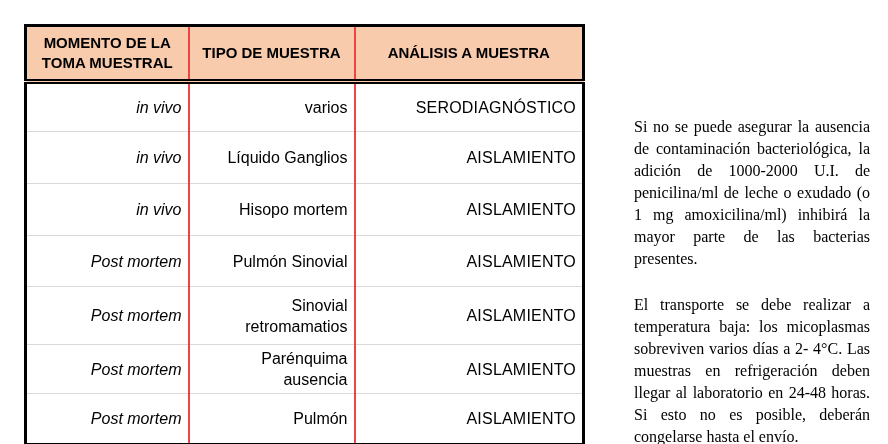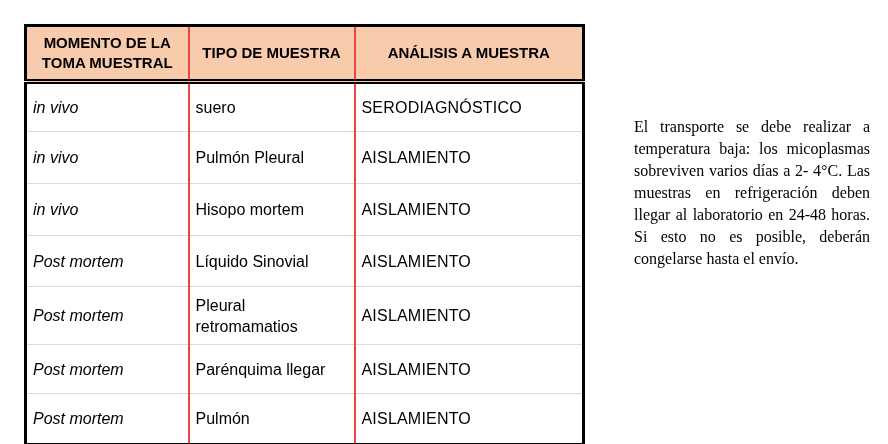--- a/index.html
+++ b/index.html
@@ -38,21 +38,21 @@
     padding: 4px 6px;
     border-bottom: 5px double #000;
   }
   .sample-table th + th,
   .sample-table td + td { border-left: 2px solid #ef4444; }
 
   .sample-table td {
     font-size: 16px;
     line-height: 21px;
     color: #000;
-    text-align: left;
+    text-align: right;
     vertical-align: middle;
     padding: 3px 6px;
     background: #fff;
   }
   .sample-table tbody tr + tr td { border-top: 1px solid #D9D9D9; }
 
   .sample-table tr.r1 td { height: 50px; }
   .sample-table tr.r2 td { height: 52px; }
   .sample-table tr.r3 td { height: 52px; }
   .sample-table tr.r4 td { height: 51px; }
@@ -90,53 +90,54 @@
     <thead>
       <tr>
         <th>MOMENTO DE LA TOMA MUESTRAL</th>
         <th>TIPO DE MUESTRA</th>
         <th>ANÁLISIS A MUESTRA</th>
       </tr>
     </thead>
     <tbody>
       <tr class="r1">
         <td class="cell-momento">in vivo</td>
-        <td class="cell-tipo">suero</td>
+        <td class="cell-tipo">varios</td>
         <td class="cell-analisis">SERODIAGNÓSTICO</td>
       </tr>
       <tr class="r2">
         <td class="cell-momento">in vivo</td>
-        <td class="cell-tipo">Pulmón Pleural</td>
+        <td class="cell-tipo">Líquido Ganglios</td>
         <td class="cell-analisis">AISLAMIENTO</td>
       </tr>
       <tr class="r3">
         <td class="cell-momento">in vivo</td>
         <td class="cell-tipo">Hisopo mortem</td>
         <td class="cell-analisis">AISLAMIENTO</td>
       </tr>
       <tr class="r4">
         <td class="cell-momento">Post mortem</td>
-        <td class="cell-tipo">Líquido Sinovial</td>
+        <td class="cell-tipo">Pulmón Sinovial</td>
         <td class="cell-analisis">AISLAMIENTO</td>
       </tr>
       <tr class="r5">
         <td class="cell-momento">Post mortem</td>
-        <td class="cell-tipo">Pleural retromamatios</td>
+        <td class="cell-tipo">Sinovial retromamatios</td>
         <td class="cell-analisis">AISLAMIENTO</td>
       </tr>
       <tr class="r6">
         <td class="cell-momento">Post mortem</td>
-        <td class="cell-tipo">Parénquima llegar</td>
+        <td class="cell-tipo">Parénquima ausencia</td>
         <td class="cell-analisis">AISLAMIENTO</td>
       </tr>
       <tr class="r7">
         <td class="cell-momento">Post mortem</td>
         <td class="cell-tipo">Pulmón</td>
         <td class="cell-analisis">AISLAMIENTO</td>
       </tr>
     </tbody>
   </table>
 
   <div class="info-text">
+    <p>Si no se puede asegurar la ausencia de contaminación bacteriológica, la adición de 1000-2000 U.I. de penicilina/ml de leche o exudado (o 1 mg amoxicilina/ml) inhibirá la mayor parte de las bacterias presentes.</p>
     <p>El transporte se debe realizar a temperatura baja: los micoplasmas sobreviven varios días a 2- 4°C. Las muestras en refrigeración deben llegar al laboratorio en 24-48 horas. Si esto no es posible, deberán congelarse hasta el envío.</p>
   </div>
 
 </div>
 
 </body></html>

